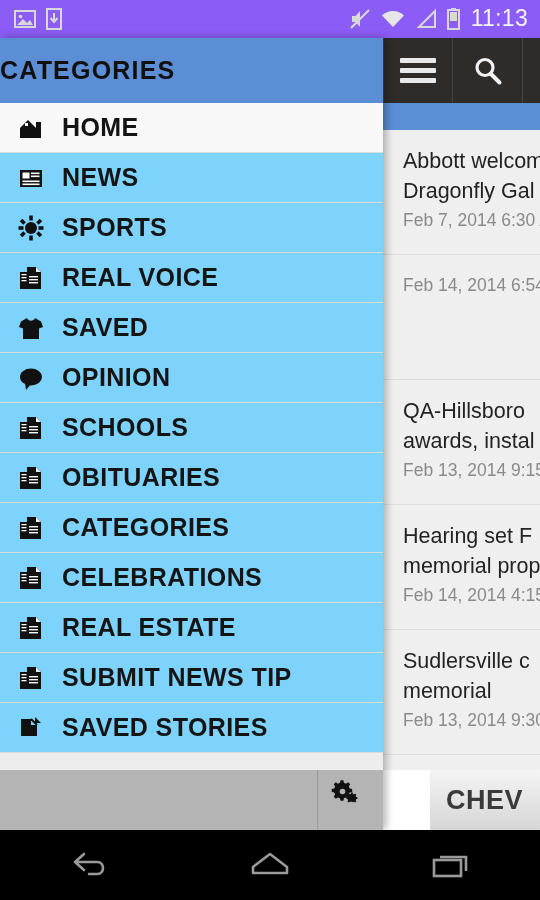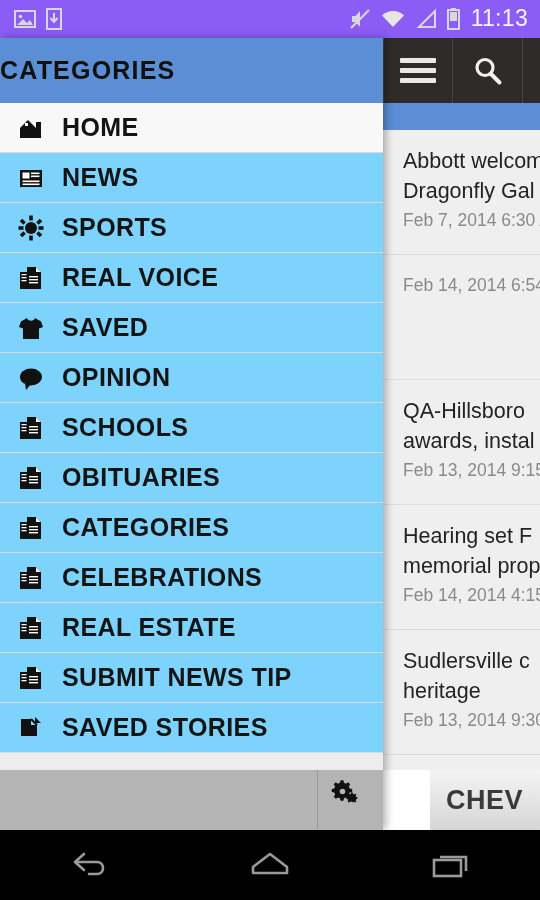--- a/index.html
+++ b/index.html
@@ -240,21 +240,21 @@
 awards, instal</div>
         <div class="article-date">Feb 13, 2014 9:15</div>
       </div>
       <div class="article">
         <div class="article-title">Hearing set F
 memorial prop</div>
         <div class="article-date">Feb 14, 2014 4:15</div>
       </div>
       <div class="article">
         <div class="article-title">Sudlersville c
-heritage</div>
+memorial</div>
         <div class="article-date">Feb 13, 2014 9:30</div>
       </div>
     </div>
 
     <div class="ad-banner">
       <div class="ad-white"></div>
       <div class="ad-body">
         <span class="ad-text">CHEV</span>
       </div>
     </div>

